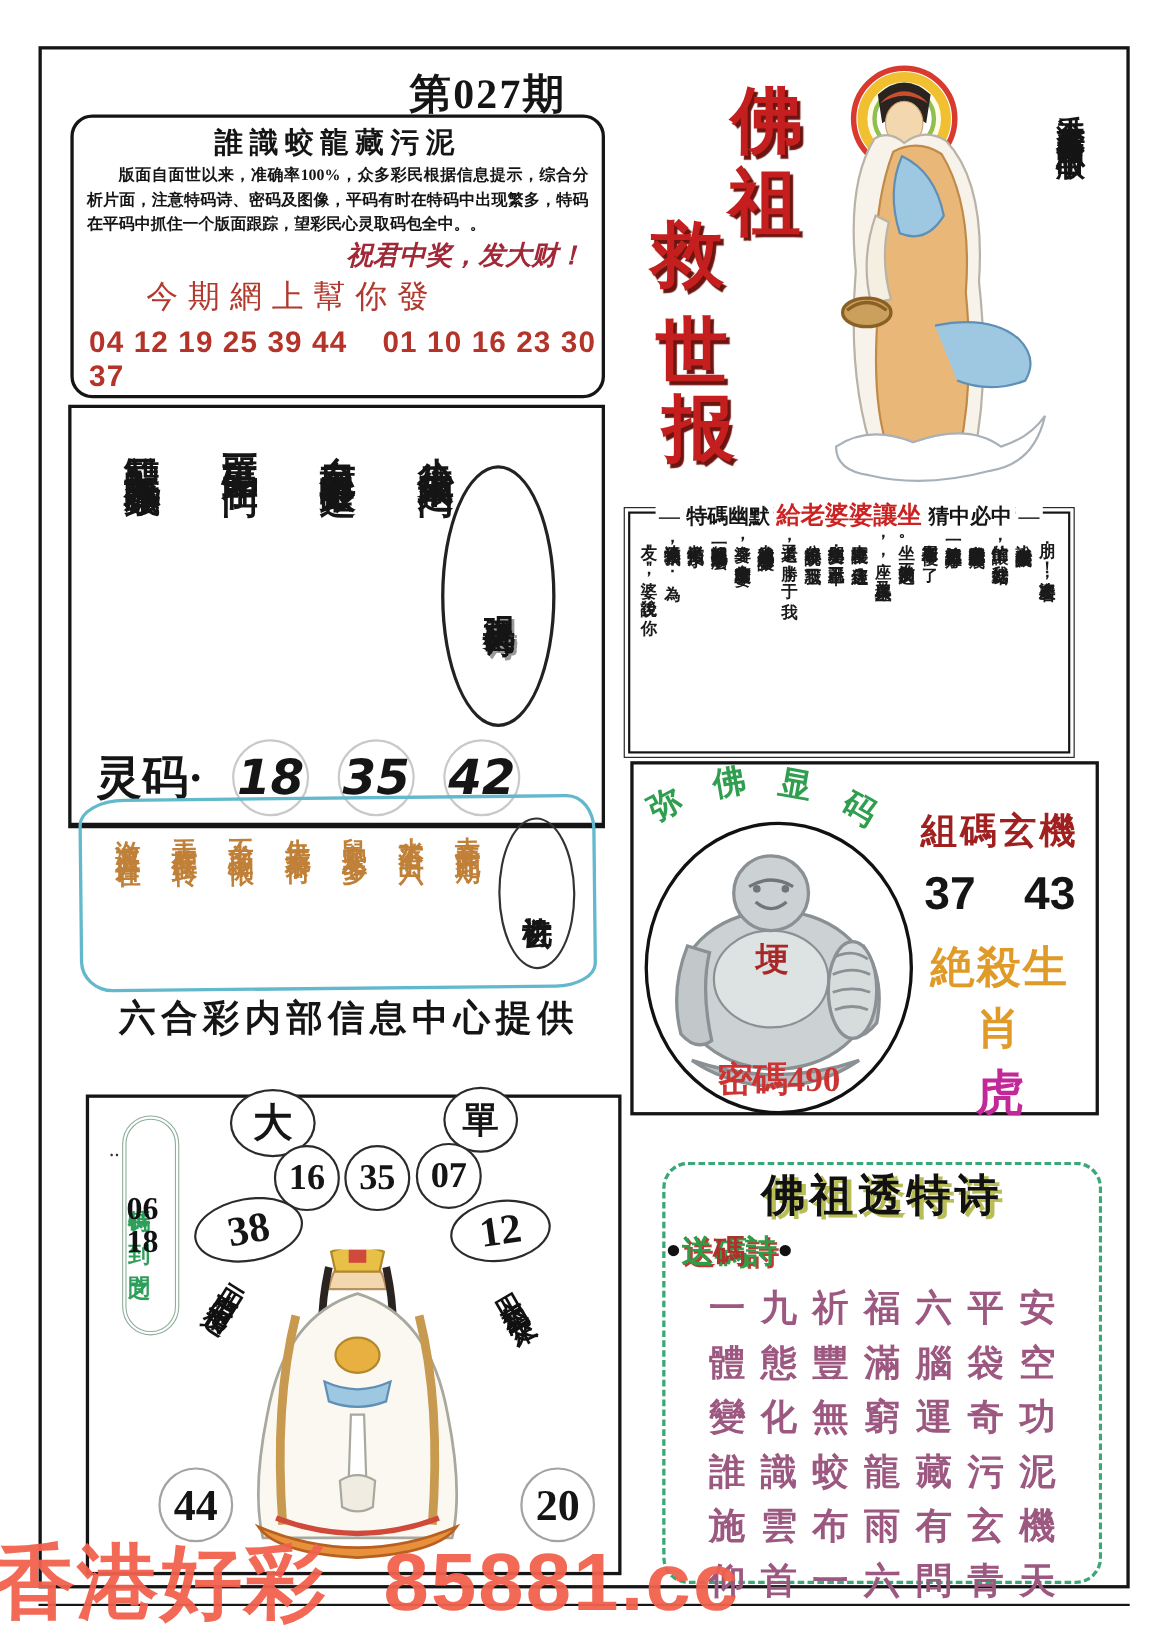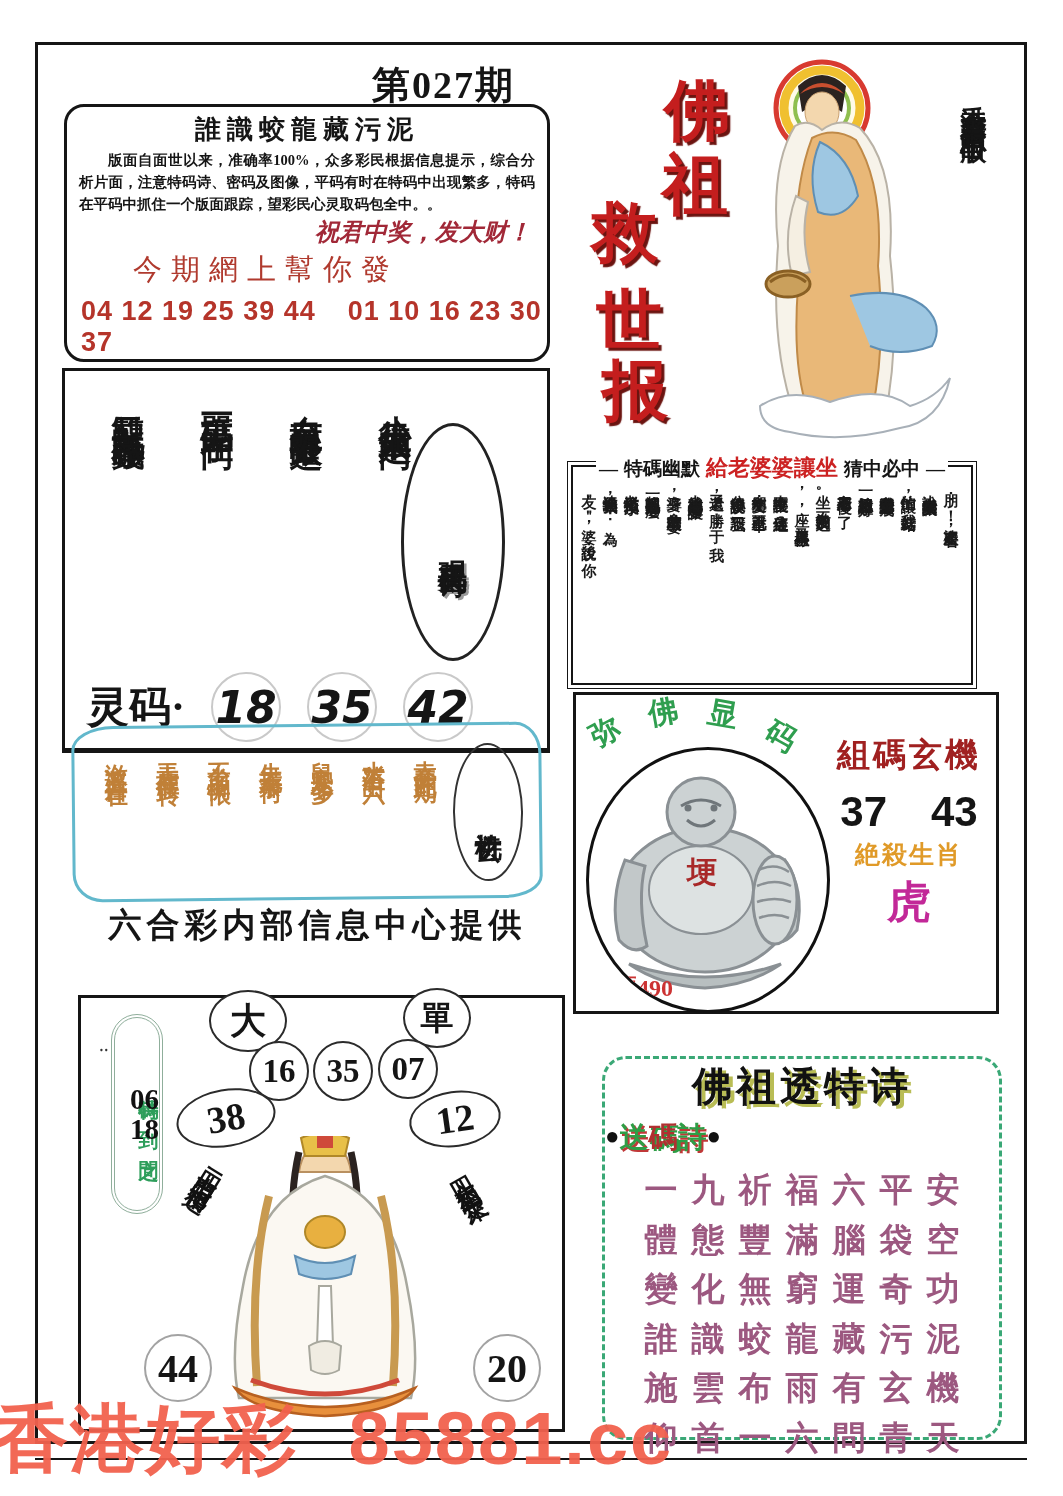--- a/index.html
+++ b/index.html
@@ -58,32 +58,32 @@
   #mystery .cols{position:absolute;left:26px;top:16px;right:98px;bottom:10px;display:flex;flex-direction:row-reverse;justify-content:space-between;}
   #mystery .cols div{writing-mode:vertical-rl;text-orientation:upright;font-size:23px;font-weight:bold;color:#c08038;letter-spacing:5px;}
 
   #provider{left:95px;top:903px;width:445px;text-align:center;font-size:33px;font-weight:bold;letter-spacing:5px;}
 
   
   #buddha{left:573px;top:692px;width:426px;height:322px;border:3px solid #151515;box-sizing:border-box;}
   .arc-ch{position:absolute;font-size:30px;font-weight:bold;color:#2f9e4f;line-height:1;}
   #buddha .ellipse{position:absolute;left:10px;top:52px;width:238px;height:260px;border:3px solid #111;border-radius:50%;overflow:hidden;background:#fff;}
   #buddha .belly{position:absolute;left:98px;top:102px;font-size:30px;font-weight:bold;color:#a82828;}
-  #buddha .pwd{position:absolute;bottom:6px;left:0;width:100%;font-size:24px;font-weight:bold;color:#cc3333;font-family:Liberation Serif, serif;}
+  #buddha .pwd{position:absolute;bottom:6px;left:0;width:100%;text-align:center;font-size:32px;font-weight:bold;color:#cc3333;font-family:Liberation Serif, serif;}
   #buddha .rcol{position:absolute;left:252px;right:6px;top:38px;text-align:center;}
   #buddha .gt{font-size:33px;font-weight:bold;color:#a02020;letter-spacing:3px;}
   #buddha .nrow{display:flex;justify-content:center;gap:44px;font-size:42px;font-weight:bold;margin-top:10px;font-family:"Liberation Sans",sans-serif;}
-  #buddha .kill{margin-top:2px;font-size:25px;font-weight:bold;color:#e09a28;letter-spacing:2px;}
+  #buddha .kill{margin-top:16px;font-size:40px;font-weight:bold;color:#e09a28;letter-spacing:2px;}
   #buddha .tiger{margin-top:2px;font-size:44px;font-weight:bold;color:#c22898;}
 
   
   #diagram{left:78px;top:995px;width:487px;height:437px;border:3px solid #151515;box-sizing:border-box;}
   #diagram .dots{position:absolute;left:18px;top:34px;font-size:18px;color:#333;}
   #capsule{position:absolute;left:30px;top:16px;width:52px;height:200px;border:4px double #8fae9b;border-radius:28px;box-sizing:border-box;
-           display:flex;flex-direction:column;align-items:flex-end;justify-content:center;line-height:1.05;}
+           display:flex;flex-direction:column;align-items:flex-start;justify-content:center;line-height:1.05;}
   #capsule .g{color:#2e9e5b;font-size:20px;font-weight:bold;writing-mode:vertical-rl;text-orientation:upright;}
   #capsule .n{color:#111;font-size:29px;font-weight:bold;font-family:"Liberation Serif",serif;}
   .ring{position:absolute;border:2.5px solid #2b2b2b;border-radius:50%;background:#fff;display:flex;align-items:center;justify-content:center;font-weight:bold;}
   .diag-txt{position:absolute;writing-mode:vertical-rl;text-orientation:upright;font-size:23px;font-weight:bold;letter-spacing:4px;color:#111;}
   .big-circle{position:absolute;border:2px solid #a3a3a3;border-radius:50%;width:64px;height:64px;display:flex;align-items:center;justify-content:center;
               font-size:40px;font-weight:bold;background:#fff;font-family:"Liberation Serif",serif;}
 
   
   #special{left:602px;top:1056px;width:400px;height:384px;border:3px dashed #3aa876;border-radius:24px;box-sizing:border-box;}
   #special .t{text-align:center;font-size:40px;font-weight:bold;letter-spacing:4px;color:#111;text-shadow:4px 3px 0 #b9bd55;}

